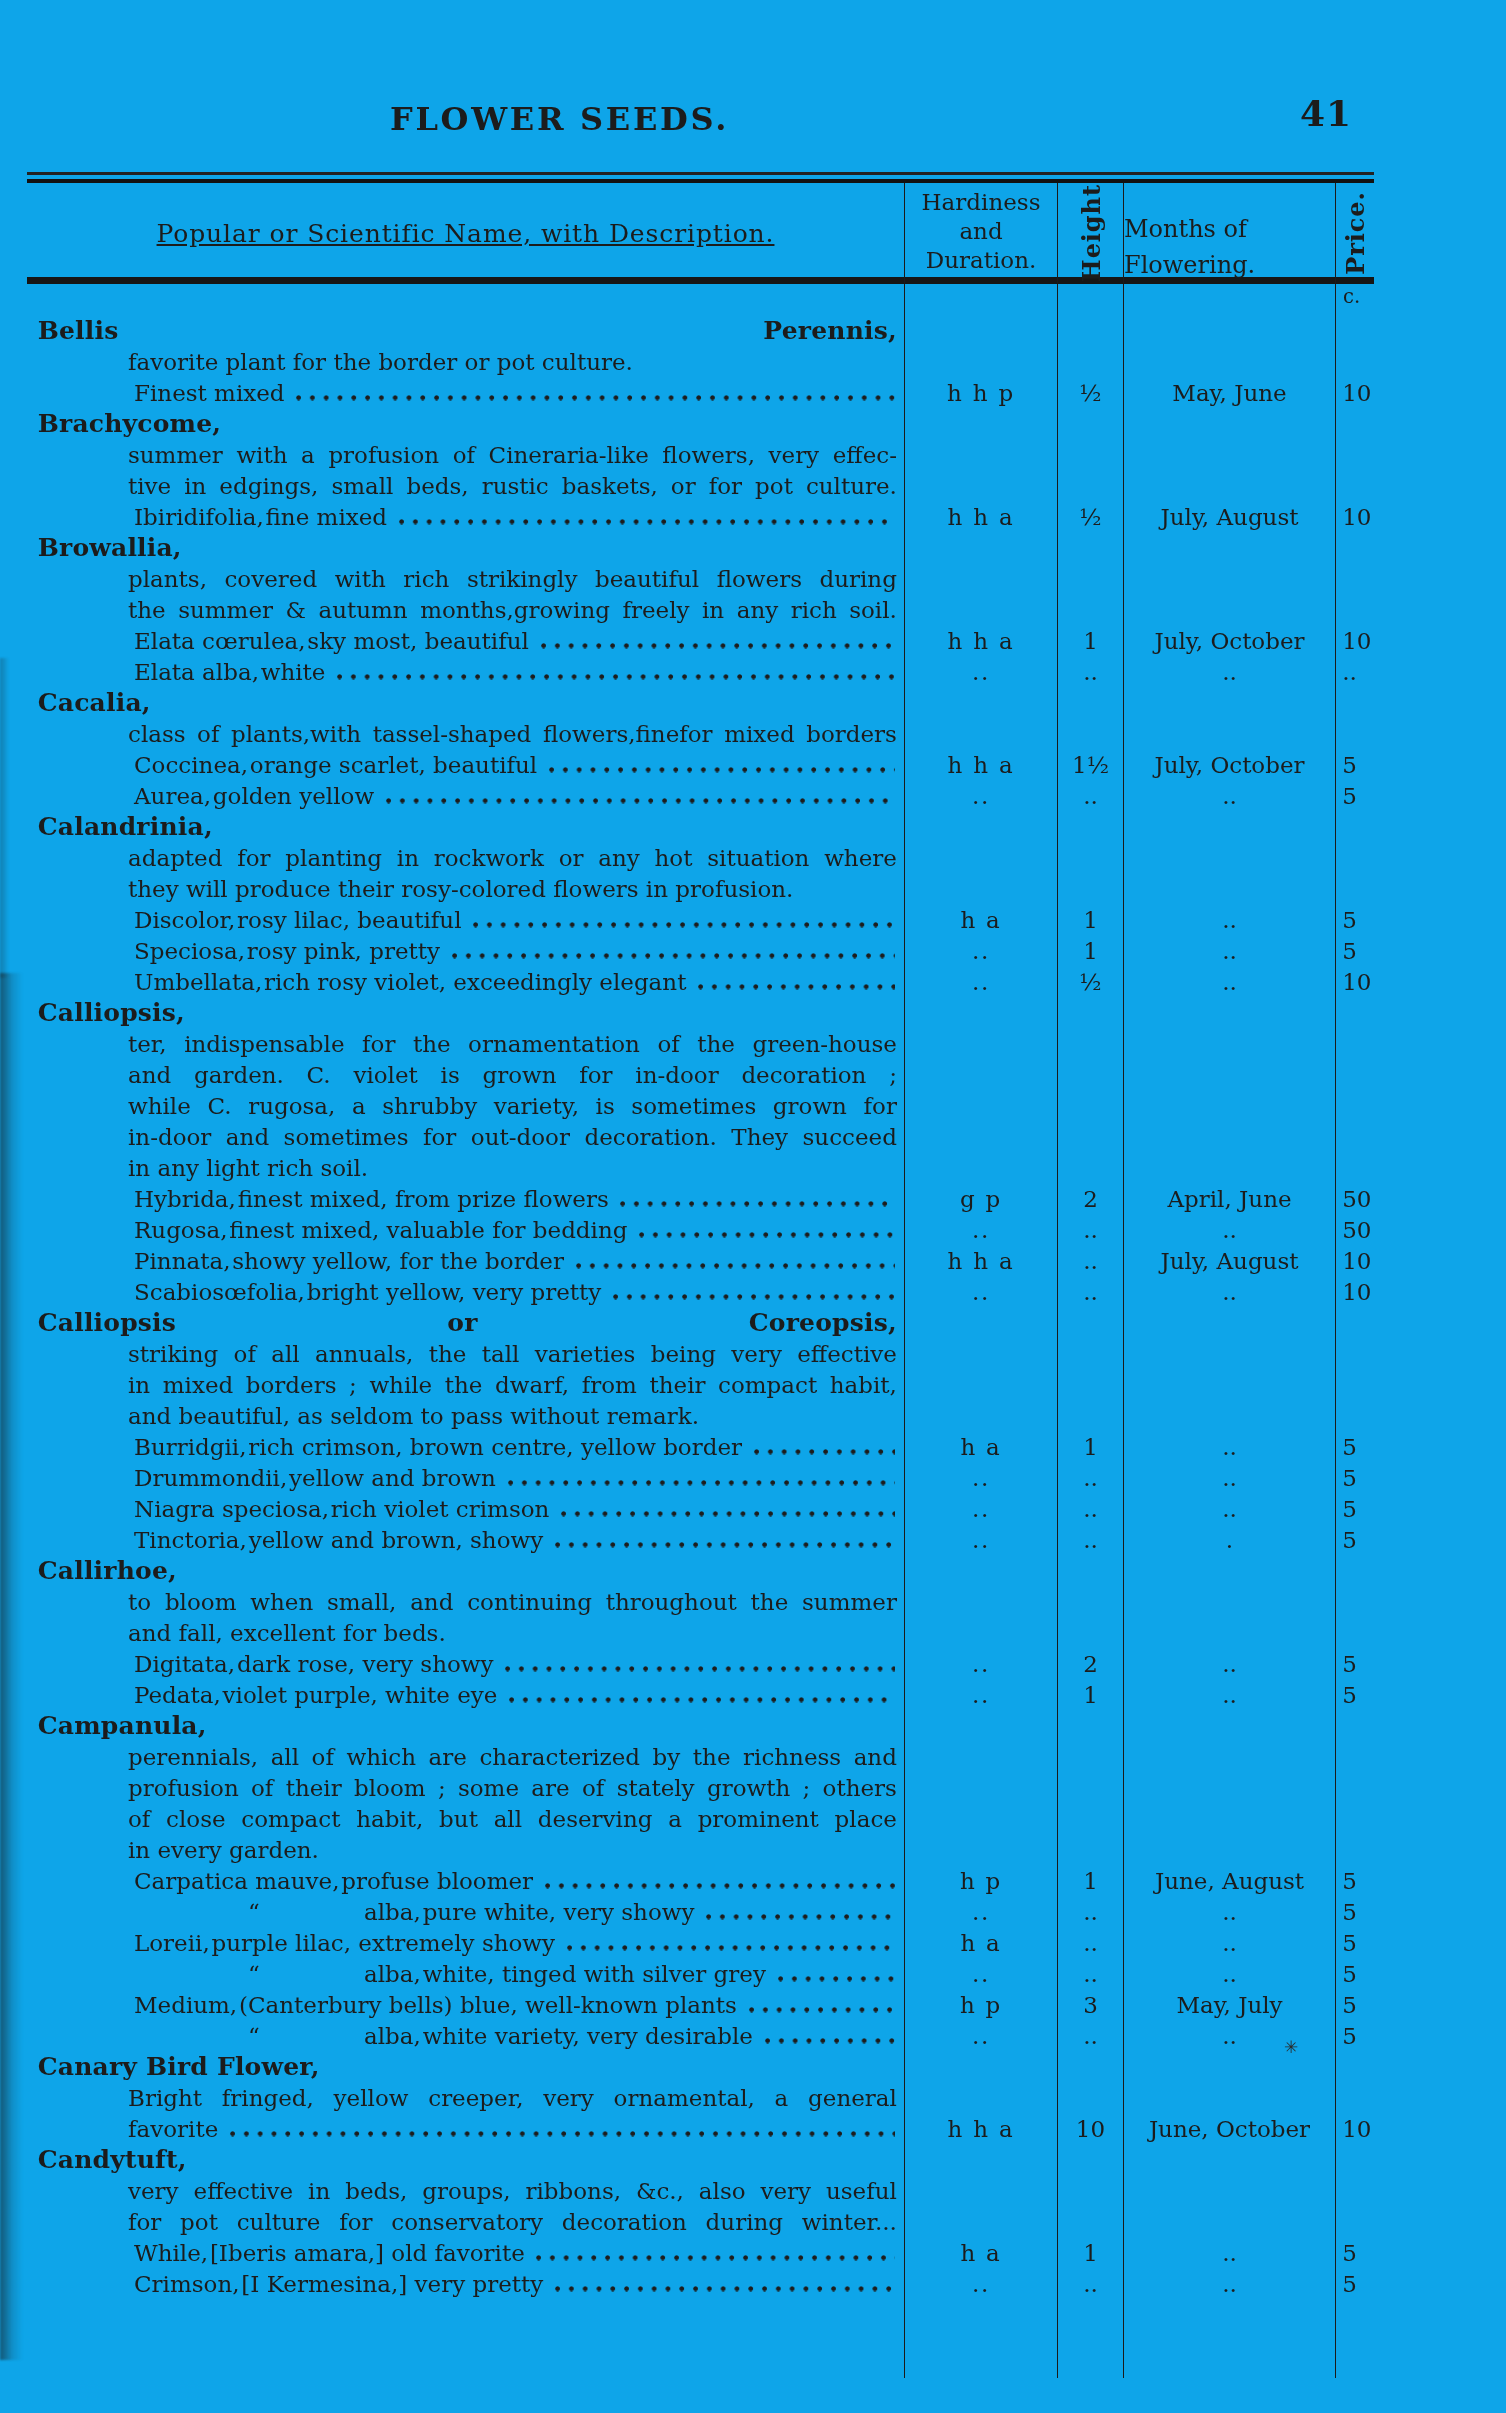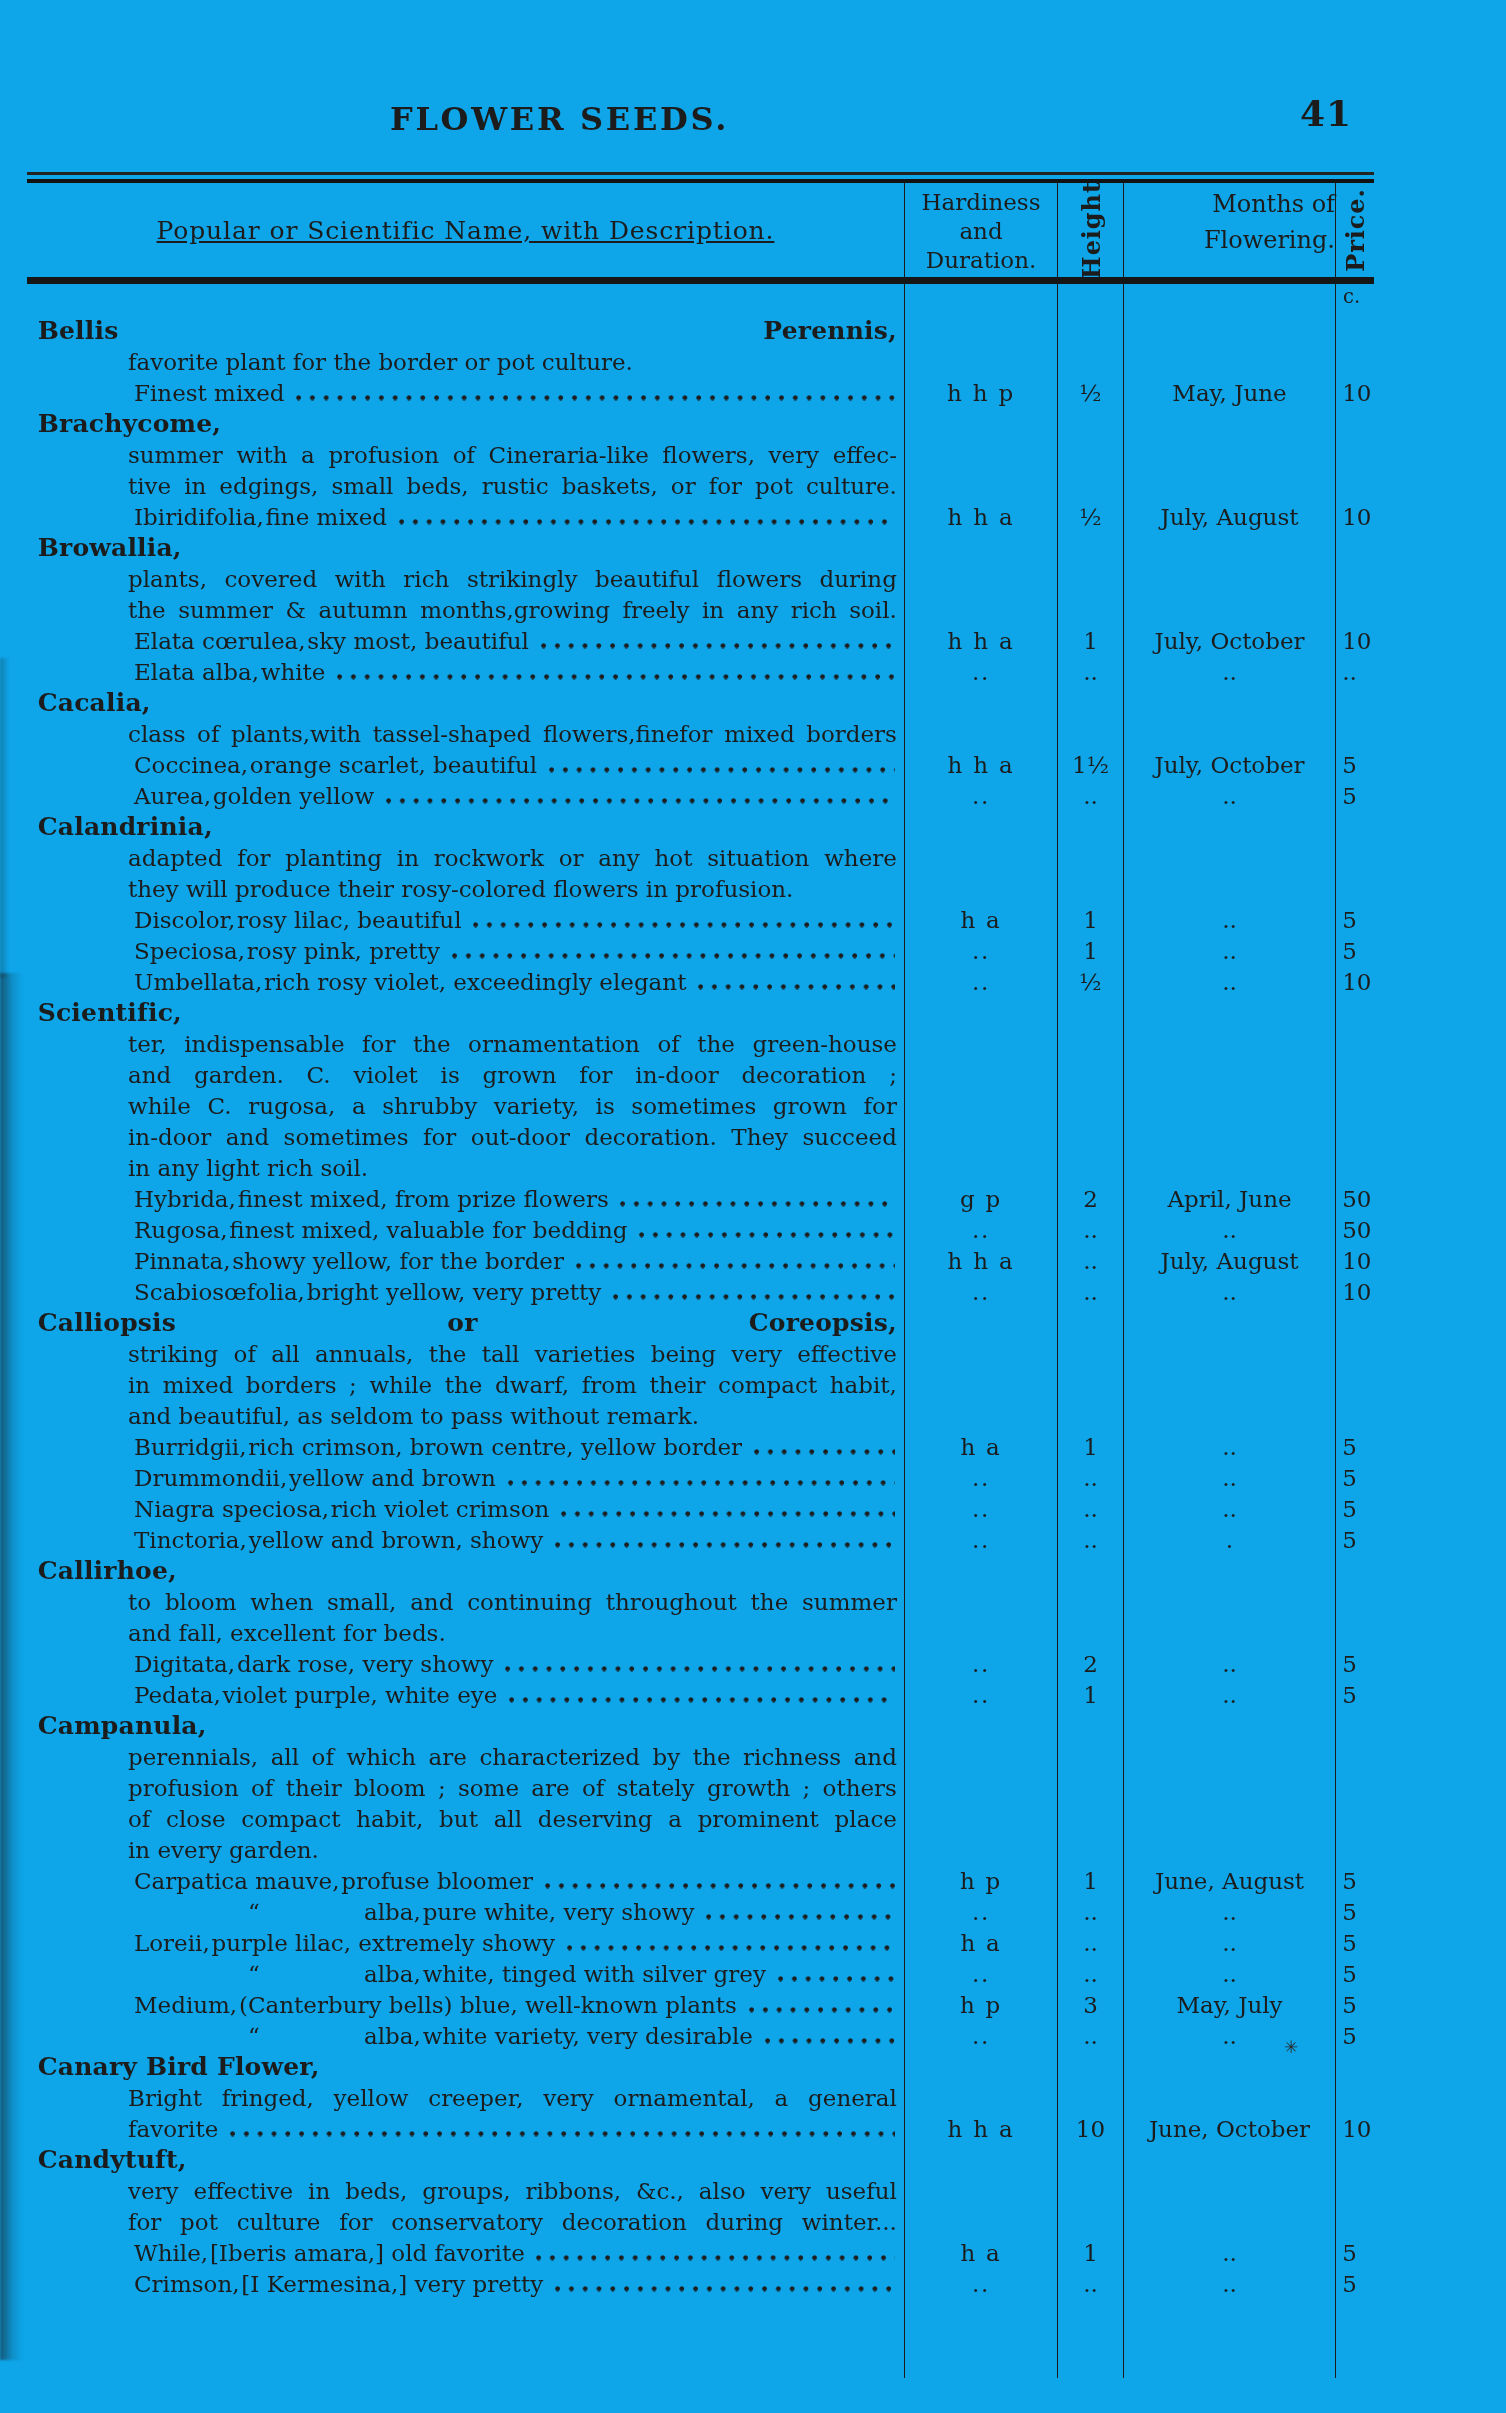--- a/index.html
+++ b/index.html
@@ -12,21 +12,21 @@
   
   .tbl{position:absolute;left:27px;top:172px;width:1347px;}
   .rule-thin{height:2.7px;background:#232323;margin-bottom:4.4px;}
   .rule-thick{height:4.4px;background:#121212;}
   .grid{display:grid;grid-template-columns:877px 153px 66px 212px 39px;}
   .thead{height:94px;}
   .thead>div,.crow>div,.cell{border-left:1.8px solid #1b1b1b;}
   .thead>div:first-child,.crow>div:first-child,.trow>div:first-child{border-left:none;}
   .th-name{display:flex;align-items:center;justify-content:center;font-size:25px;letter-spacing:0.9px;text-decoration:underline;}
   .th-hard{text-align:center;font-size:23px;line-height:29px;padding-top:4.4px;}
-  .th-mon{text-align:right;font-size:24px;line-height:36px;padding-top:3px;}
+  .th-mon{text-align:left;font-size:24px;line-height:36px;padding-top:28px;}
   .vert{position:relative;}
   .vert>span{position:absolute;left:50%;top:50%;transform:translate(-50%,-50%) rotate(-90deg);
              font-size:24px;font-weight:700;letter-spacing:0.9px;white-space:nowrap;}
   .rule-head{height:6.2px;background:#161616;}
   .crow{height:32px;}
   .crow .cunit{font-size:19.6px;padding:1.8px 0 0 7.1px;}
   
   .trow{height:31px;}
   .cell{font-size:23px;line-height:30px;text-align:center;overflow:visible;}
   .cell.col-h{letter-spacing:1.8px;}
@@ -295,21 +295,21 @@
             <div class="vtext">rich rosy violet, exceedingly elegant</div>
             <div class="leader"></div>
           </div>
           <div class="cell col-h">..</div>
           <div class="cell col-ht">½</div>
           <div class="cell col-m">..</div>
           <div class="cell col-p">10</div>
         </div>
         <div class="grid trow">
           <div class="desc lead j">
-            <div class="genus">Scientific,</div>
+            <div class="genus">Calliopsis,</div>
             <div class="rest"> Scrophulariaceœ) plants of a highly decorative charac-</div>
           </div>
           <div class="cell col-h"></div>
           <div class="cell col-ht"></div>
           <div class="cell col-m"></div>
           <div class="cell col-p"></div>
         </div>
         <div class="grid trow">
           <div class="desc cont j">ter, indispensable for the ornamentation of the green-house</div>
           <div class="cell col-h"></div>

